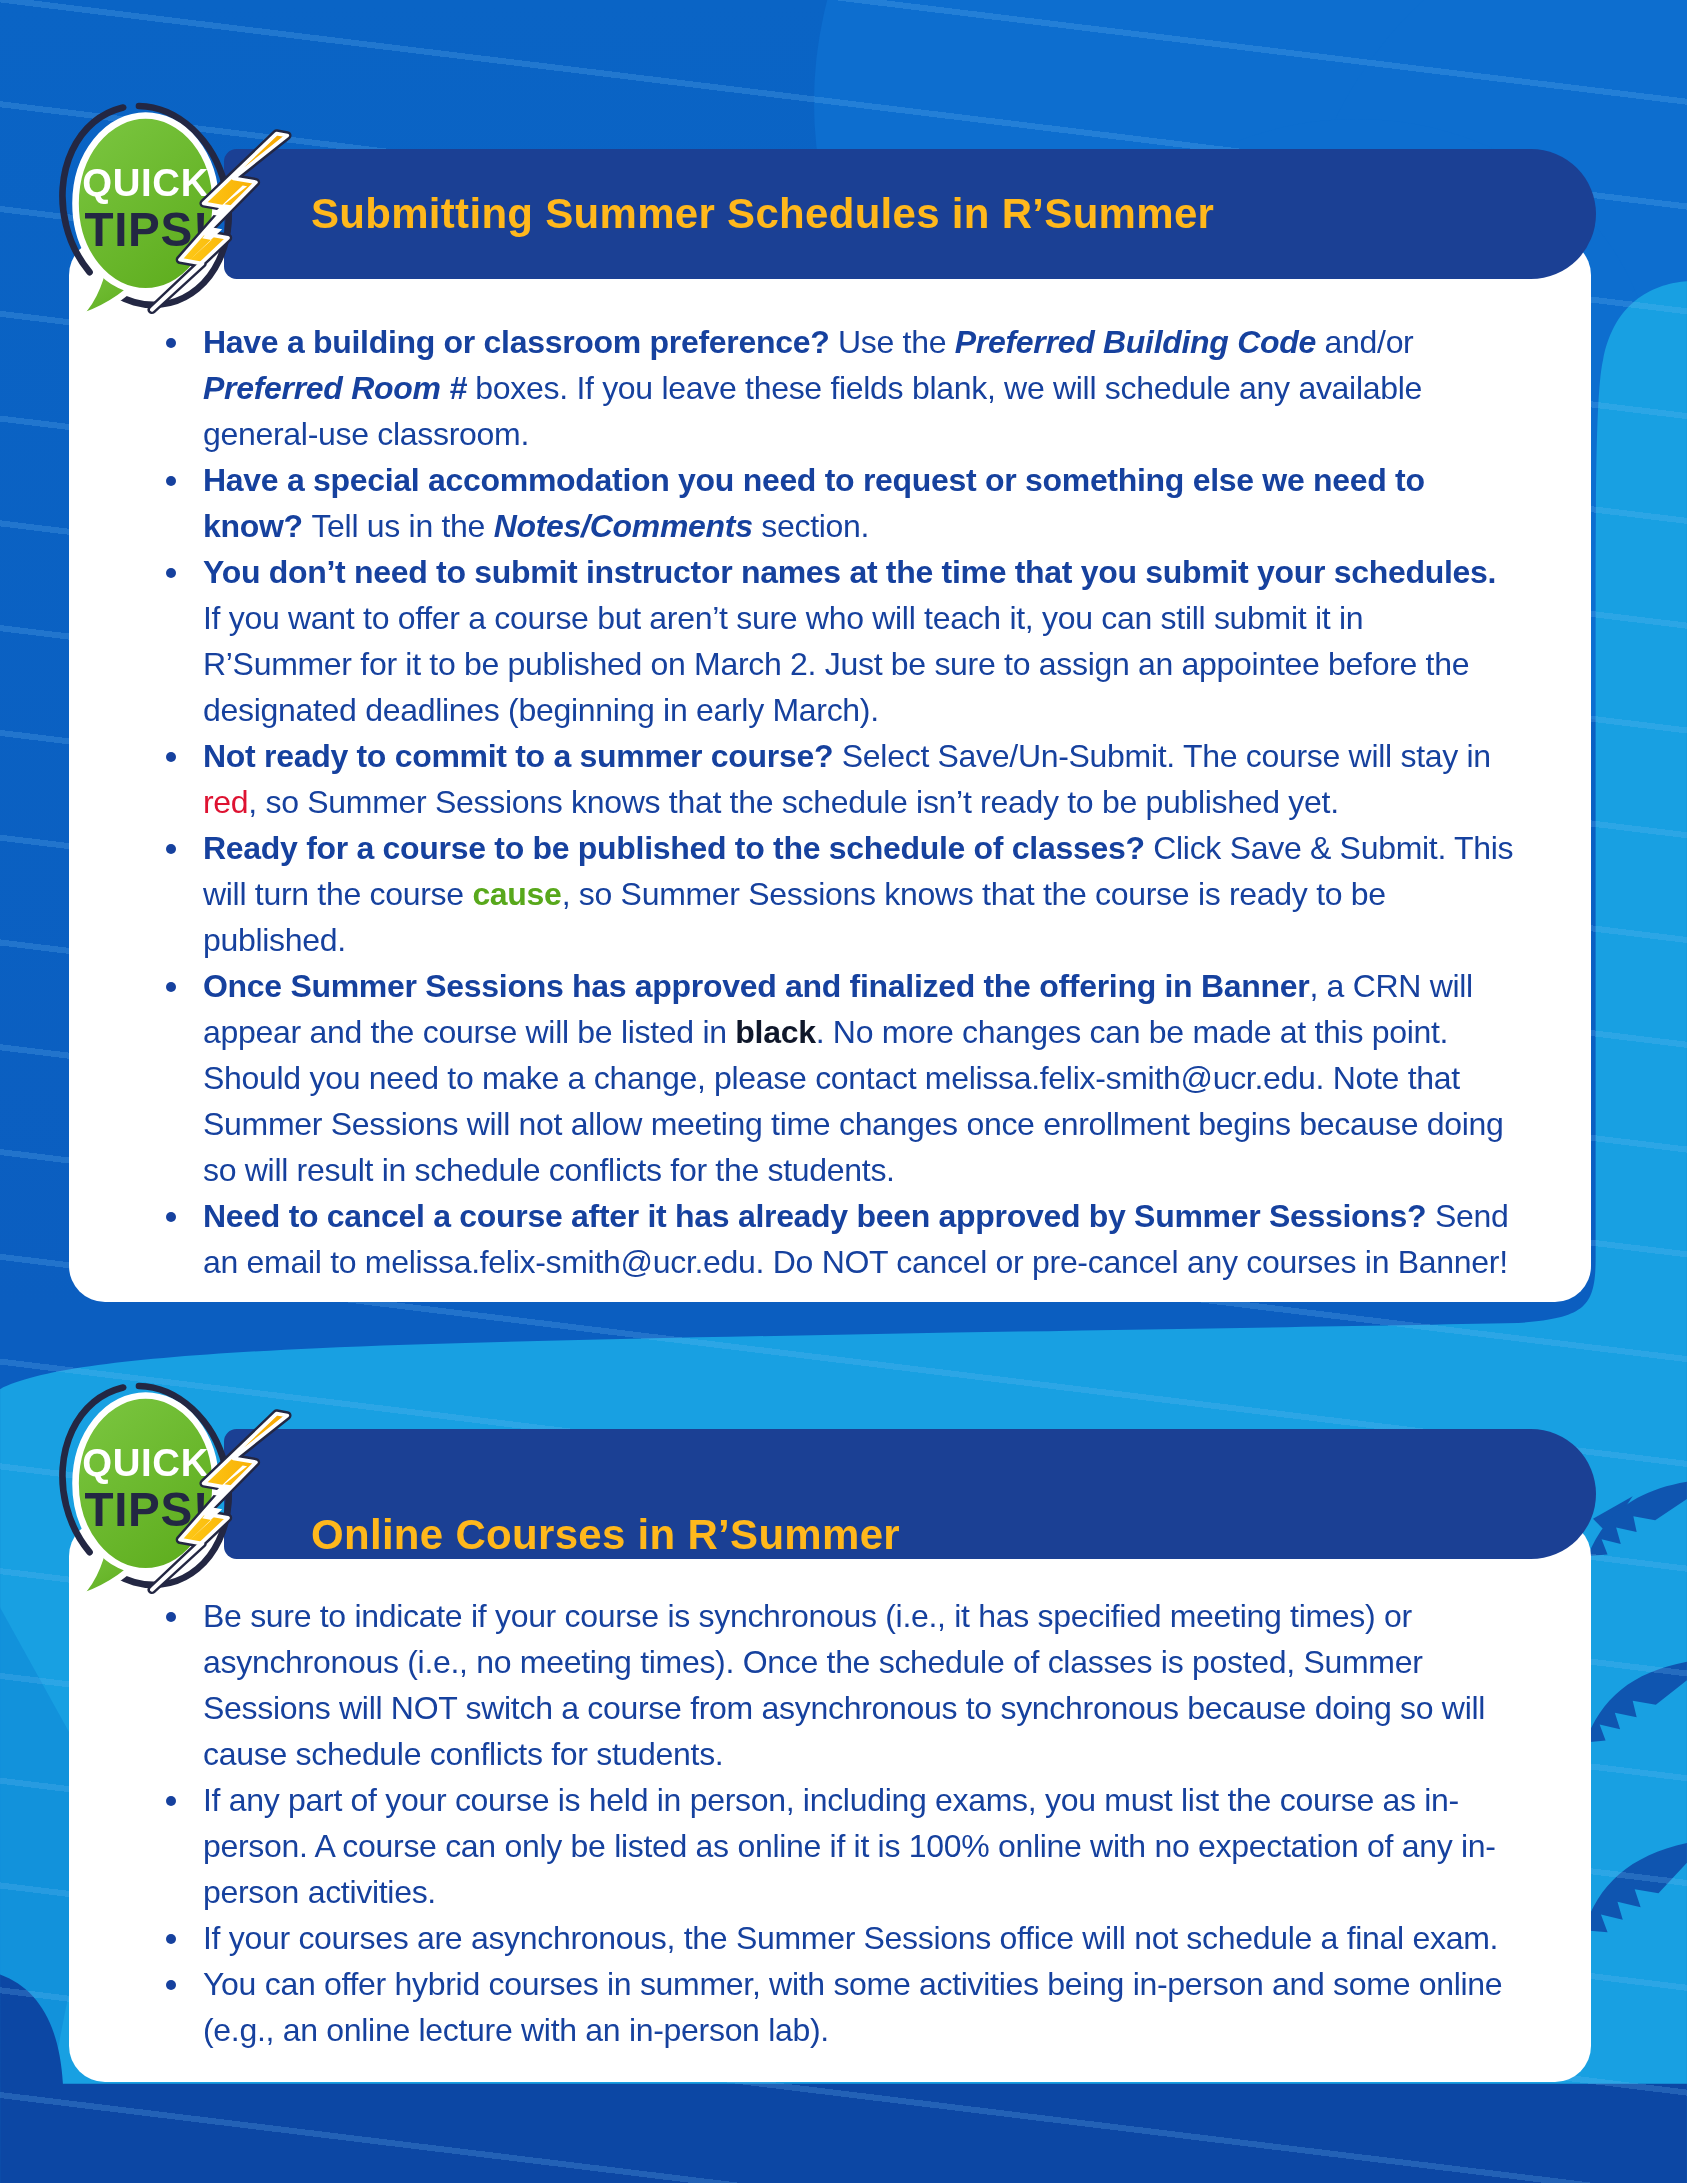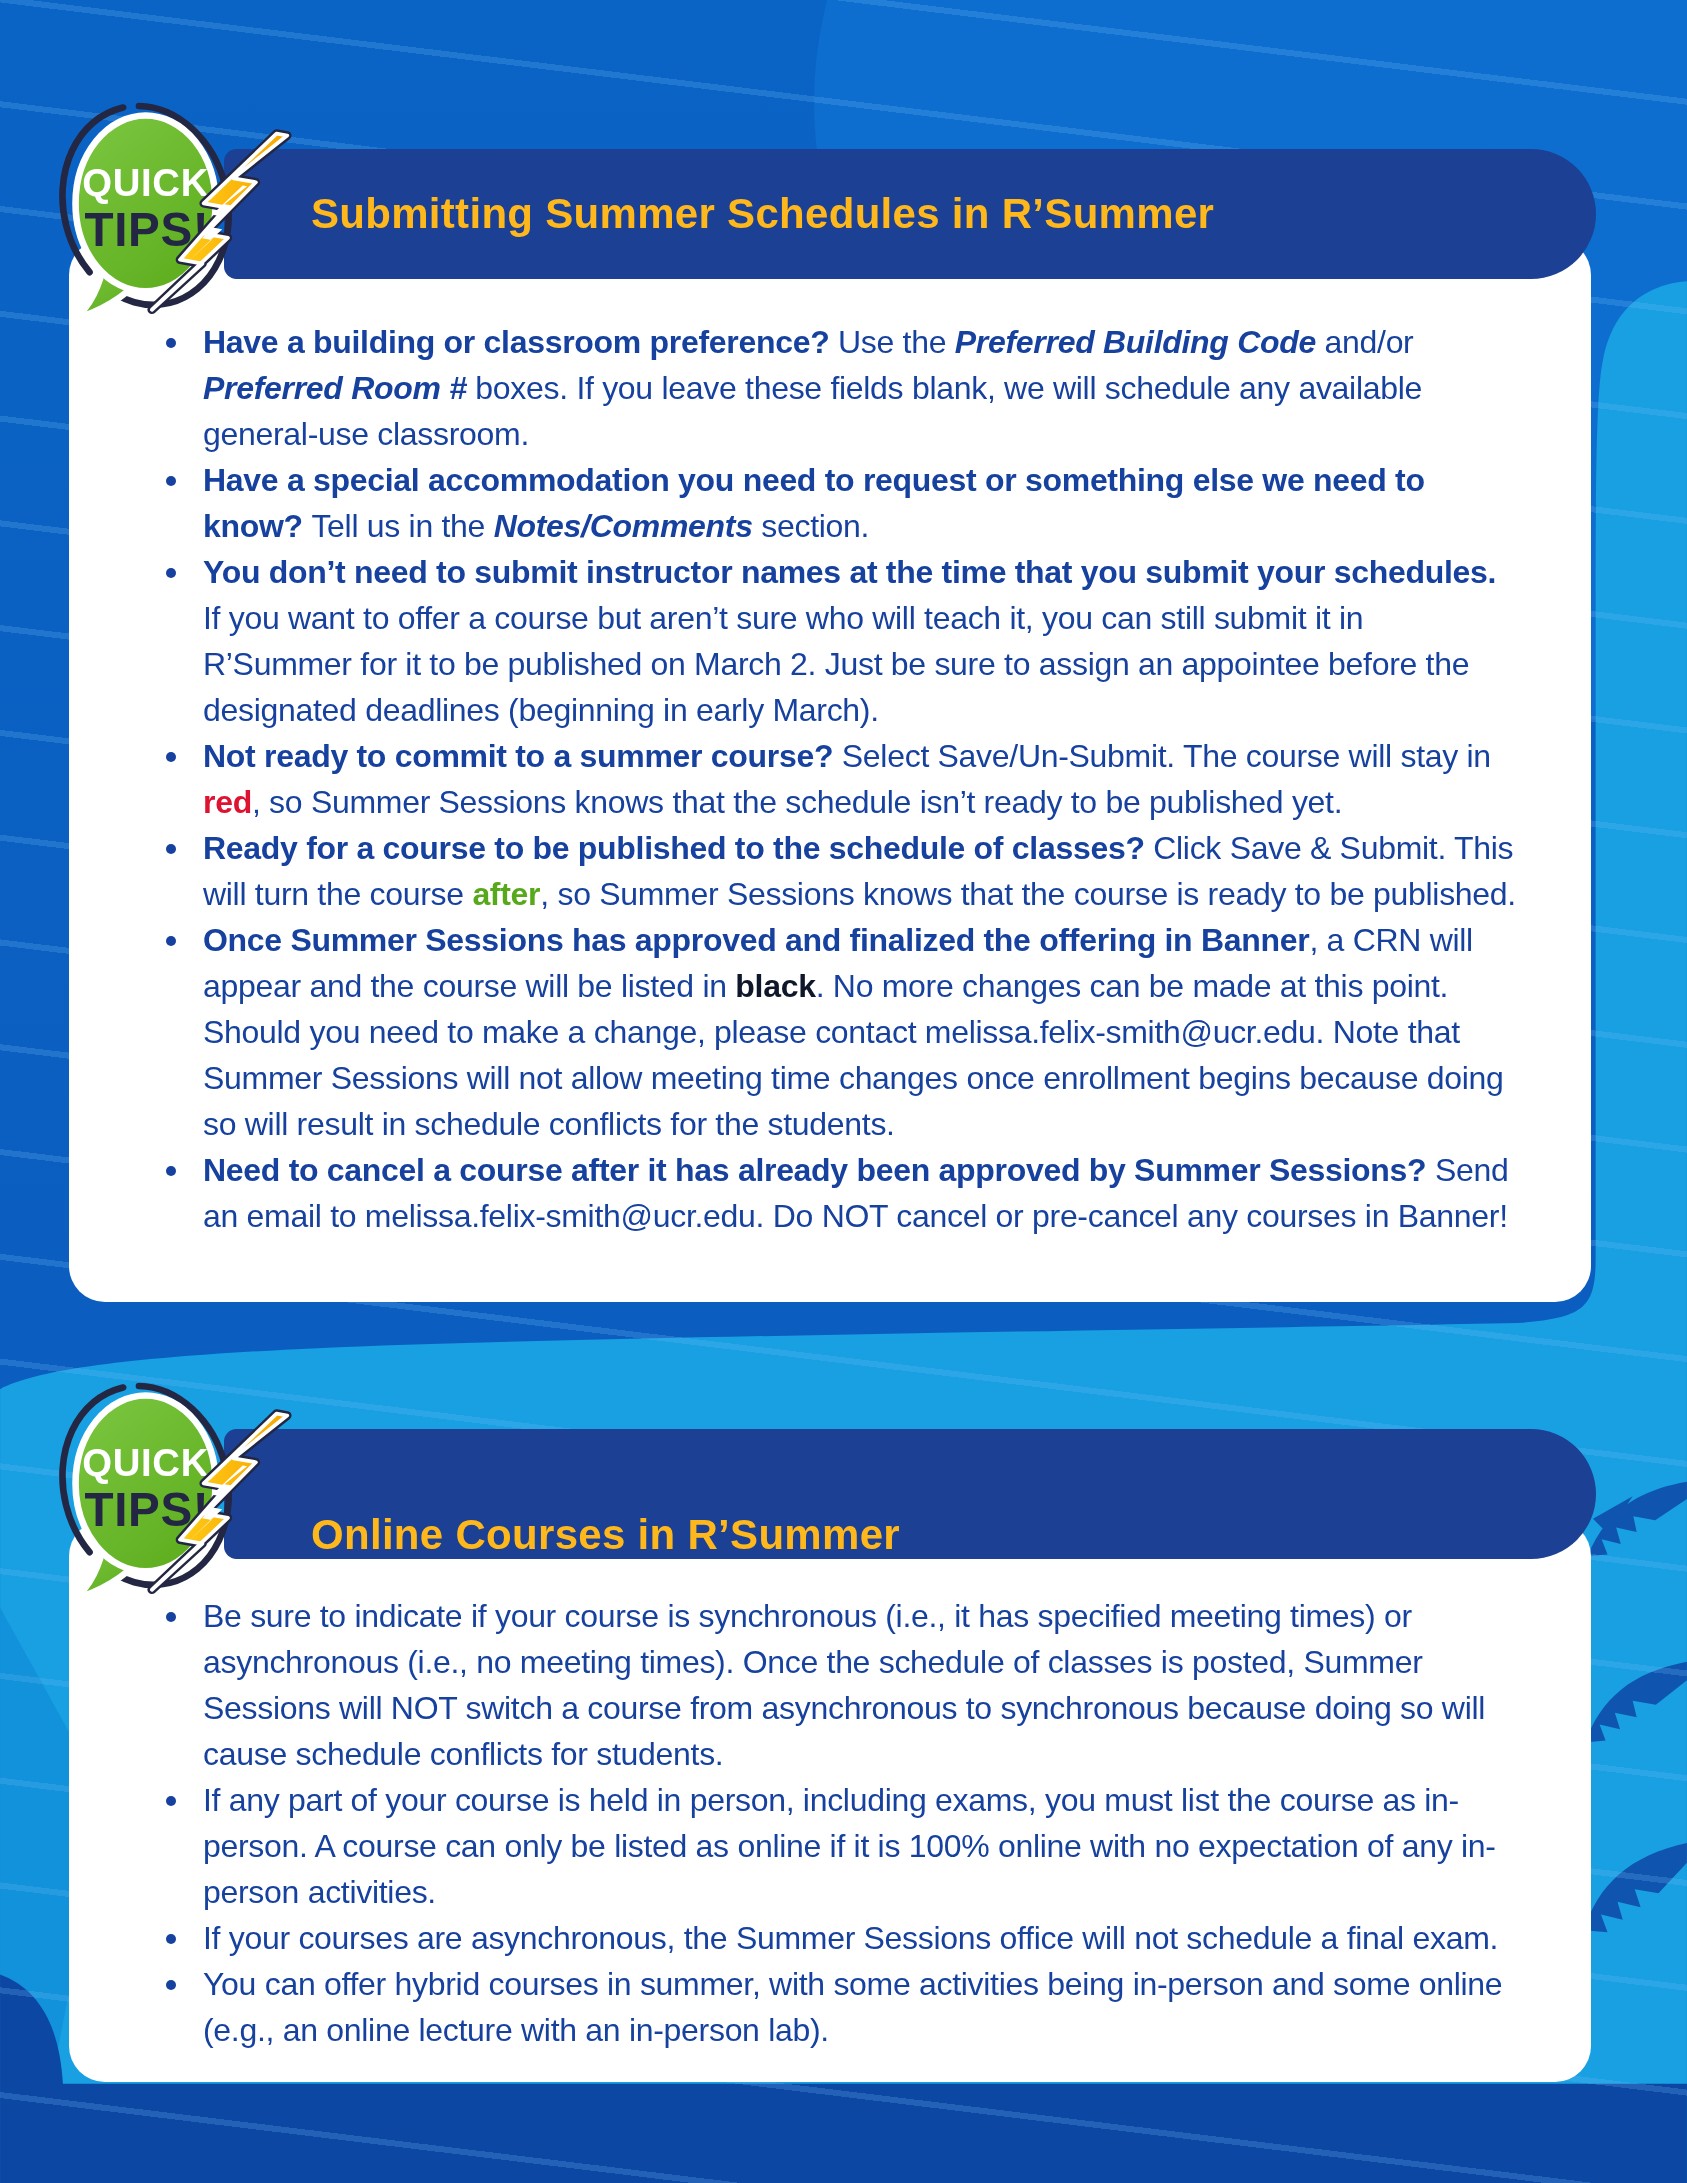--- a/index.html
+++ b/index.html
@@ -69,21 +69,21 @@
     color:var(--text);
     letter-spacing:-0.3px;
   }
   ul.tips li::before{
     content:"";position:absolute;left:4px;top:18.5px;
     width:10px;height:10px;border-radius:50%;background:var(--text);
   }
   .seg-bold{font-weight:700;}
   .seg-regular{font-weight:400;}
   .seg-bold-italic{font-weight:700;font-style:italic;}
-  .seg-red-bold{font-weight:700;color:var(--red);}
+  .seg-red-bold{font-weight:400;color:var(--red);}
   .seg-green-bold{font-weight:700;color:var(--greenword);}
   .seg-black-bold{font-weight:700;color:#0f172a;}
   
   .badge{position:absolute;left:61px;width:228px;height:228px;}
   .badge.b1{top:101px;}
   .badge.b2{top:1381px;}
   .badge svg{width:100%;height:100%;overflow:visible;}
   .badge text{font-family:"Liberation Sans",sans-serif;font-weight:700;}
   .badge .t-quick{fill:#ffffff;font-size:58px;letter-spacing:1px;}
   .badge .t-tips{fill:var(--ink);font-size:72px;letter-spacing:1px;}
@@ -123,21 +123,21 @@
 
 <div class="bar bar1">
   <span class="bar-title">Submitting Summer Schedules in R’Summer</span>
 </div>
 
 <ul class="tips tips1">
     <li><span class="seg-bold">Have a building or classroom preference? </span><span class="seg-regular">Use the </span><span class="seg-bold-italic">Preferred Building Code</span><span class="seg-regular"> and/or </span><span class="seg-bold-italic">Preferred Room #</span><span class="seg-regular"> boxes. If you leave these fields blank, we will schedule any available  general-use classroom.</span></li>
     <li><span class="seg-bold">Have a special accommodation you need to request or something else we need to know? </span><span class="seg-regular">Tell us in the </span><span class="seg-bold-italic">Notes/Comments</span><span class="seg-regular"> section.</span></li>
     <li><span class="seg-bold">You don’t need to submit instructor names at the time that you submit your schedules. </span><span class="seg-regular">If you want to offer a course but aren’t sure who will teach it, you can still submit it in R’Summer for it to be published on March 2. Just be sure to assign an appointee before the designated deadlines (beginning in early March).</span></li>
     <li><span class="seg-bold">Not ready to commit to a summer course? </span><span class="seg-regular">Select Save/Un-Submit. The course will stay in </span><span class="seg-red-bold">red</span><span class="seg-regular">, so Summer Sessions knows that the schedule isn’t ready to be published yet.</span></li>
-    <li><span class="seg-bold">Ready for a course to be published to the schedule of classes? </span><span class="seg-regular">Click Save &amp; Submit. This will turn the course </span><span class="seg-green-bold">after</span><span class="seg-regular">, so Summer Sessions knows that the course is ready to be published.</span></li>
+    <li><span class="seg-bold">Ready for a course to be published to the schedule of classes? </span><span class="seg-regular">Click Save &amp; Submit. This will turn the course </span><span class="seg-green-bold">cause</span><span class="seg-regular">, so Summer Sessions knows that the course is ready to be published.</span></li>
     <li><span class="seg-bold">Once Summer Sessions has approved and finalized the offering in Banner</span><span class="seg-regular">, a CRN will appear and the course will be listed in </span><span class="seg-black-bold">black</span><span class="seg-regular">. No more changes can be made at this point. Should you need to make a change, please contact melissa.felix-smith@ucr.edu. Note that Summer Sessions will not allow meeting time changes once enrollment begins because doing so will result in schedule conflicts for the students.</span></li>
     <li><span class="seg-bold">Need to cancel a course after it has already been approved by Summer Sessions? </span><span class="seg-regular">Send an email to melissa.felix-smith@ucr.edu. Do NOT cancel or pre-cancel any courses in Banner!</span></li>
   </ul>
 
 <div class="badge b1">
   <svg viewBox="0 0 345 345">
     <defs>
       <linearGradient id="boltGrad" x1="0" y1="0" x2="1" y2="0">
         <stop offset="0" stop-color="#ffd21c"></stop>
           <stop offset="1" stop-color="#f7a600"></stop>

